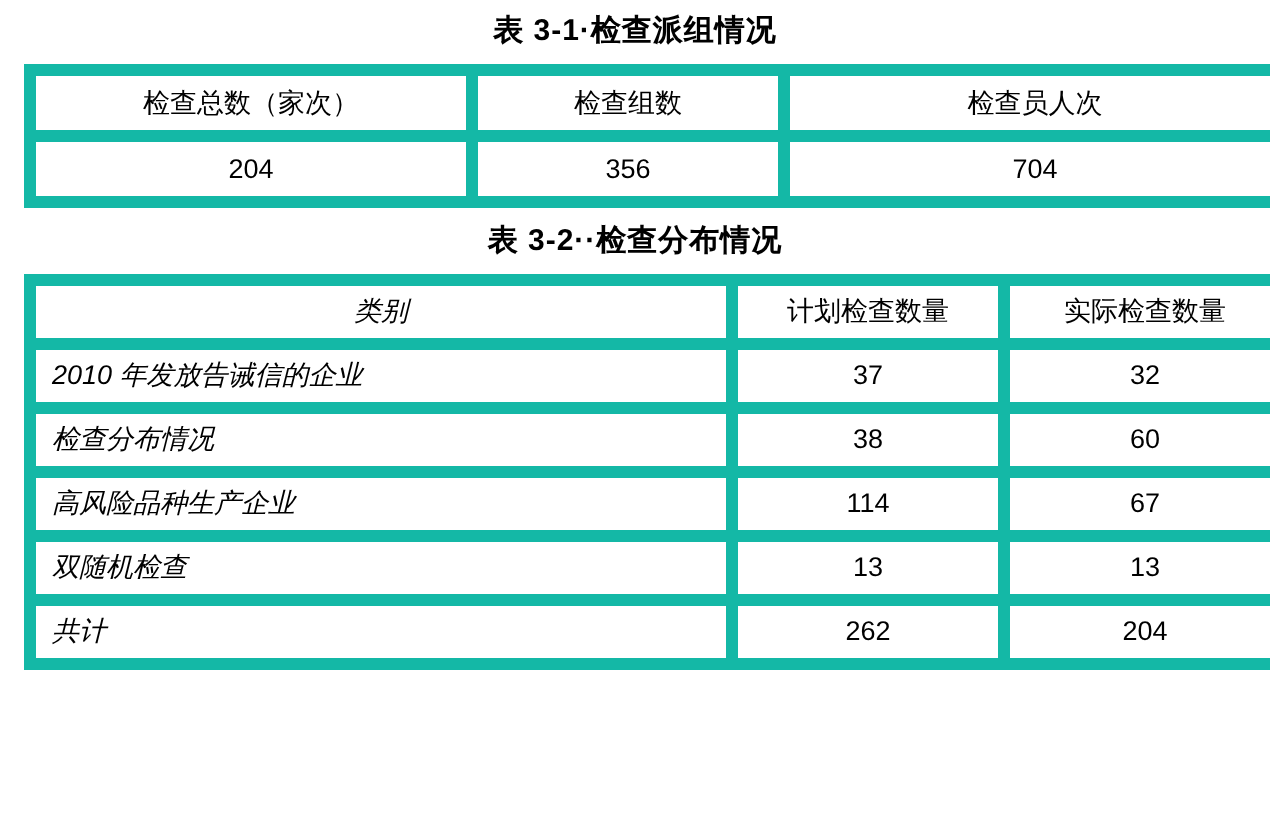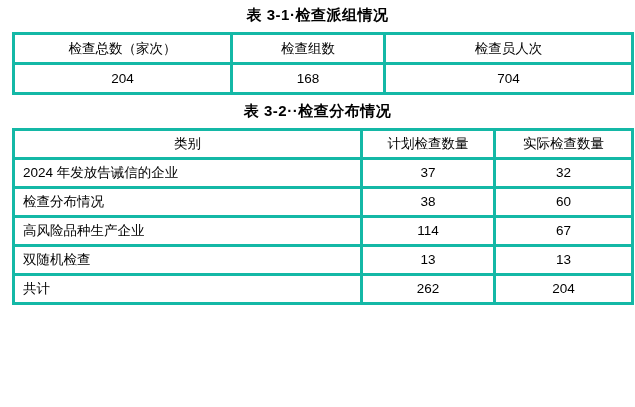--- a/index.html
+++ b/index.html
@@ -31,40 +31,40 @@
   .caption-1 { padding-top: 6px; padding-bottom: 7px; }
   .caption-2 { padding-top: 7px; padding-bottom: 7px; }
 
   table {
     border-collapse: collapse;
     width: 610px;
     margin: 0 auto;
     table-layout: fixed;
   }
   table td, table th {
-    border: 3px solid #14b8a6;
+    border: 6px solid #14b8a6;
     font-size: 13.5px;
     font-weight: normal;
     text-align: center;
     padding: 0;
     height: 26px;
     line-height: 26px;
     font-family: "Liberation Sans", "DejaVu Sans", sans-serif;
   }
   
   #table-inspection-groups td {
     height: 27px;
     line-height: 27px;
   }
   #table-inspection-groups .t1-c1 { width: 215px; }
   #table-inspection-groups .t1-c2 { width: 150px; }
   #table-inspection-groups .t1-c3 { width: 245px; }
 
   
-  #table-inspection-distribution .t2-c1 { width: 345px; text-align: left; padding-left: 8px; }
+  #table-inspection-distribution .t2-c1 { width: 345px; text-align: left; padding-left: 8px; font-style: italic; }
   #table-inspection-distribution .t2-c2 { width: 130px; }
   #table-inspection-distribution .t2-c3 { width: 135px; }
   #table-inspection-distribution thead td.t2-c1 { text-align: center; padding-left: 0; }
   #table-inspection-distribution td {
     height: 26px;
     line-height: 26px;
   }
 </style>
 </head>
 <body>
@@ -77,39 +77,39 @@
     <thead>
       <tr>
         <td class="t1-c1">检查总数（家次）</td>
         <td class="t1-c2">检查组数</td>
         <td class="t1-c3">检查员人次</td>
       </tr>
     </thead>
     <tbody>
       <tr>
         <td class="t1-c1">204</td>
-        <td class="t1-c2">168</td>
+        <td class="t1-c2">356</td>
         <td class="t1-c3">704</td>
       </tr>
     </tbody>
   </table>
 
   <div class="caption caption-2">表 3-2··检查分布情况</div>
 
   <table id="table-inspection-distribution">
     <thead>
       <tr>
         <td class="t2-c1">类别</td>
         <td class="t2-c2">计划检查数量</td>
         <td class="t2-c3">实际检查数量</td>
       </tr>
     </thead>
     <tbody>
       <tr>
-        <td class="t2-c1">2024 年发放告诫信的企业</td>
+        <td class="t2-c1">2010 年发放告诫信的企业</td>
         <td class="t2-c2">37</td>
         <td class="t2-c3">32</td>
       </tr>
       <tr>
         <td class="t2-c1">检查分布情况</td>
         <td class="t2-c2">38</td>
         <td class="t2-c3">60</td>
       </tr>
       <tr>
         <td class="t2-c1">高风险品种生产企业</td>

